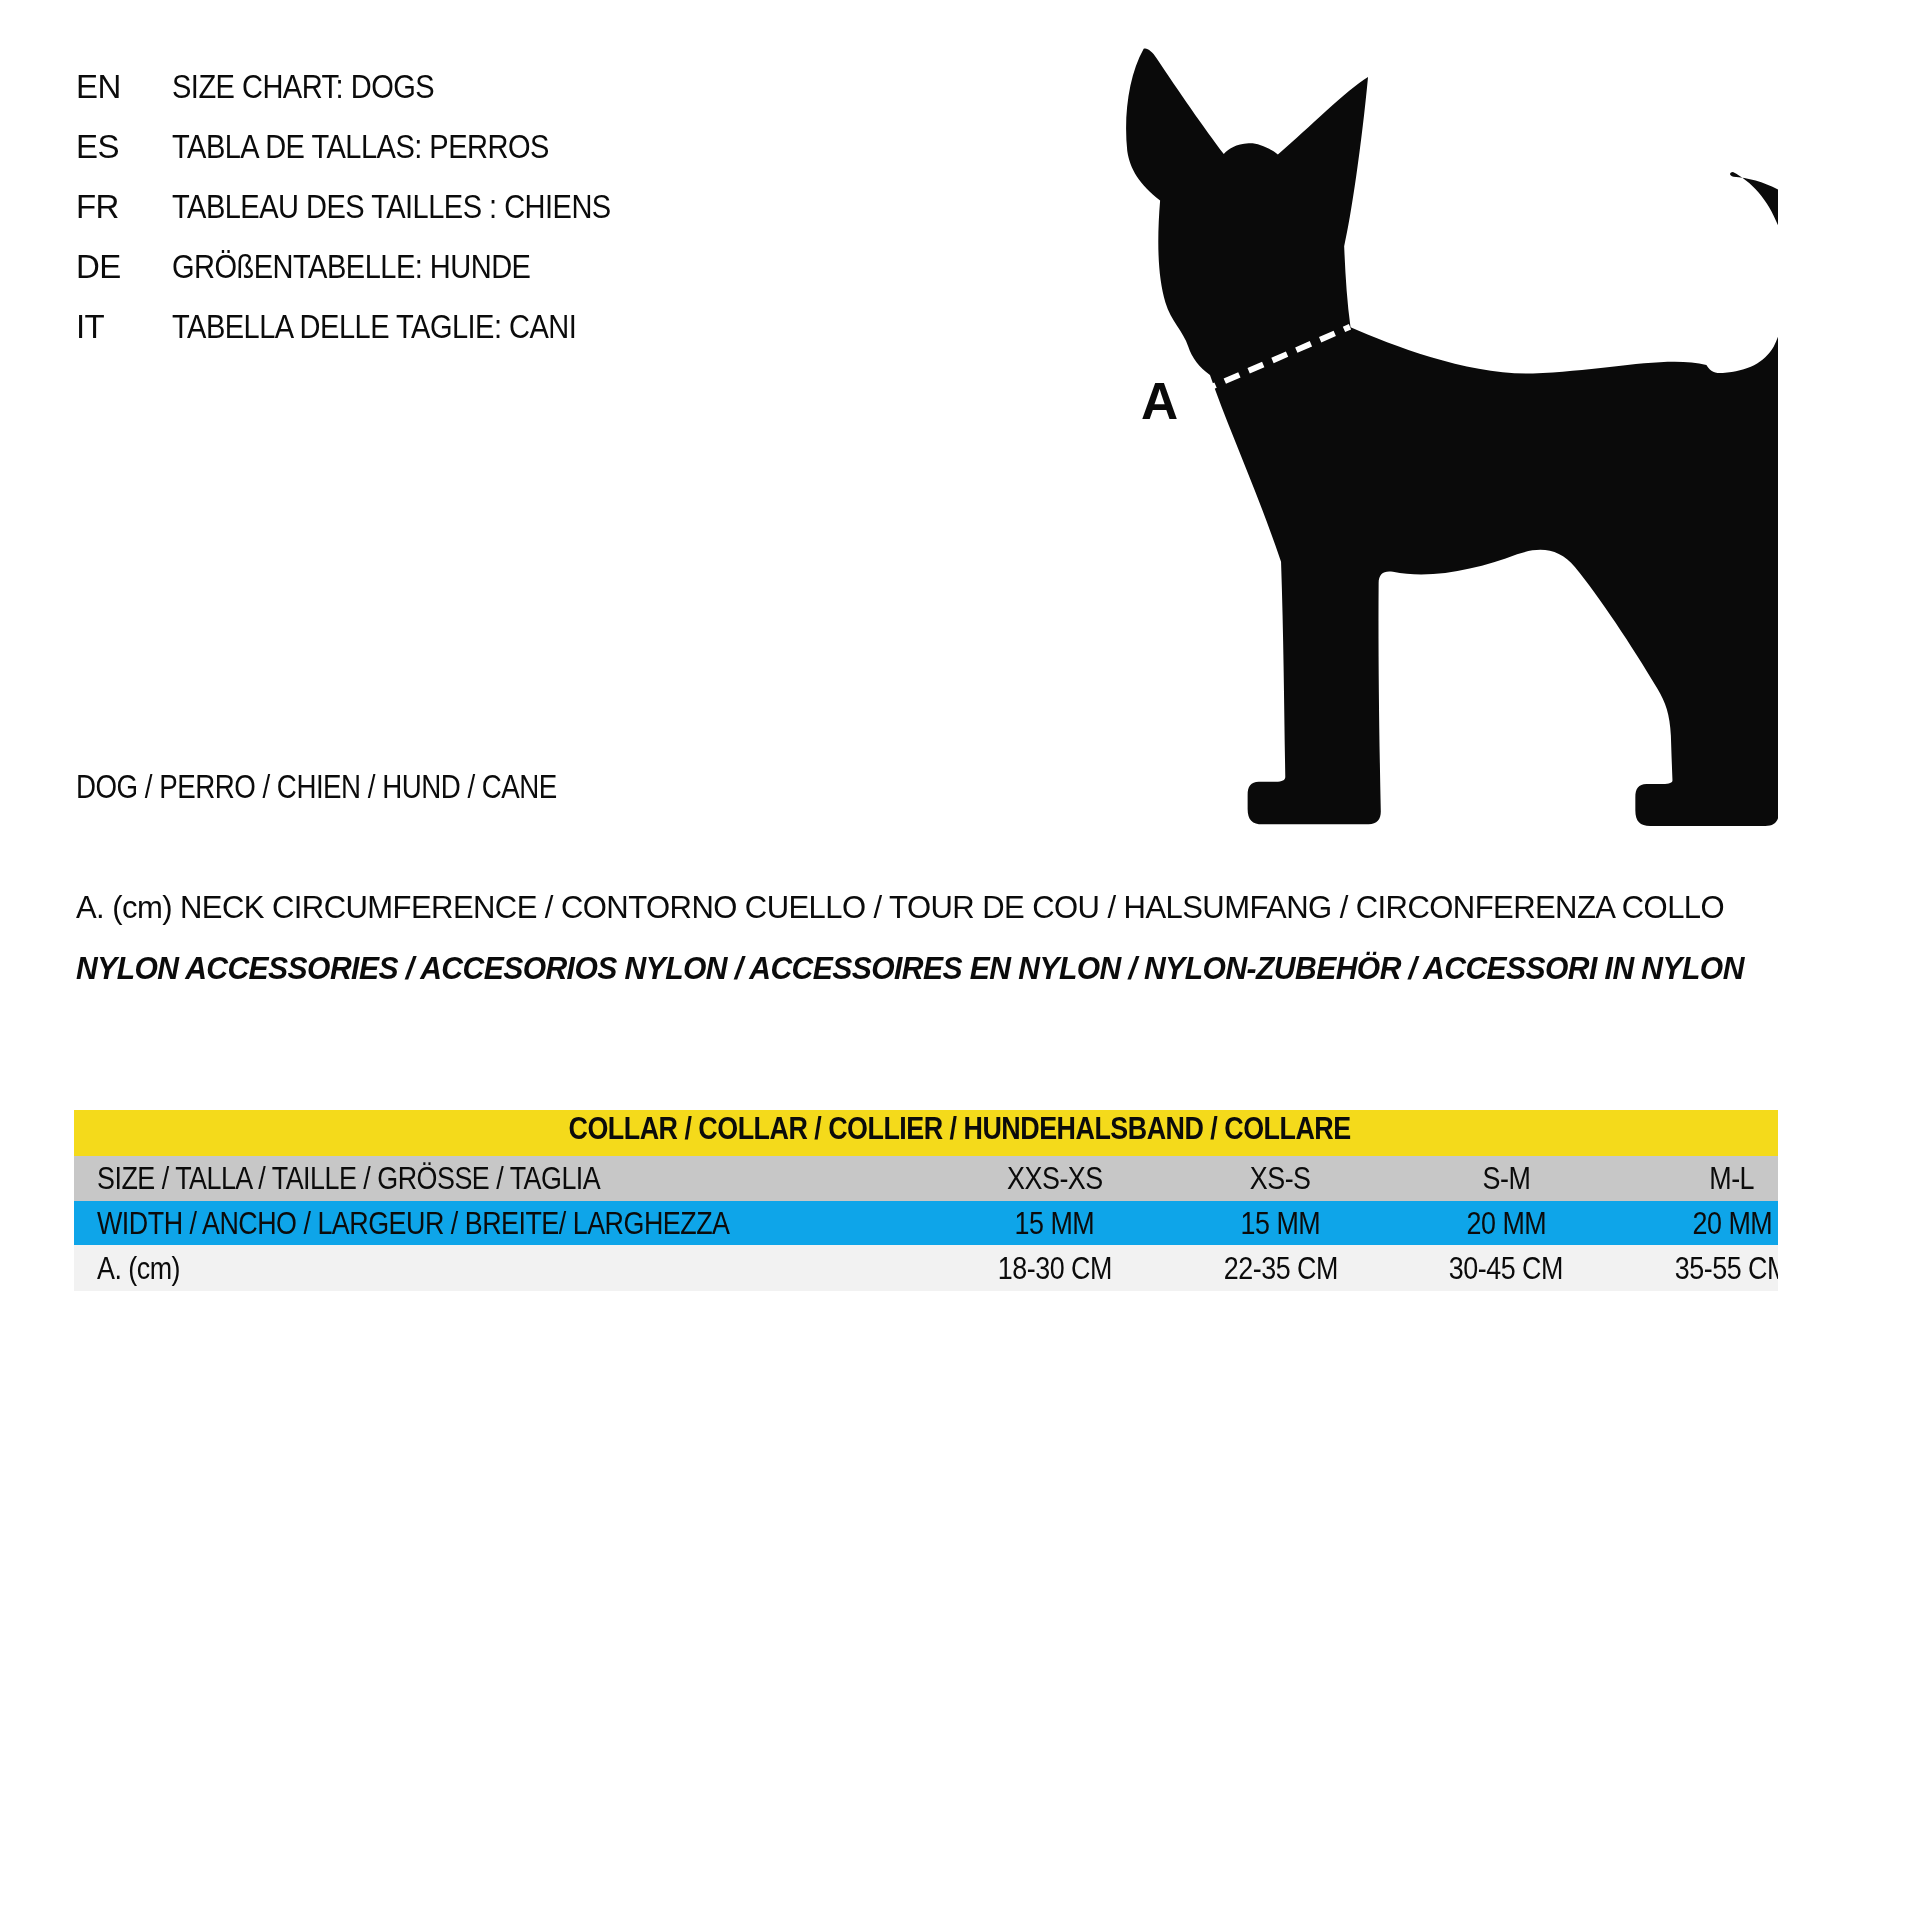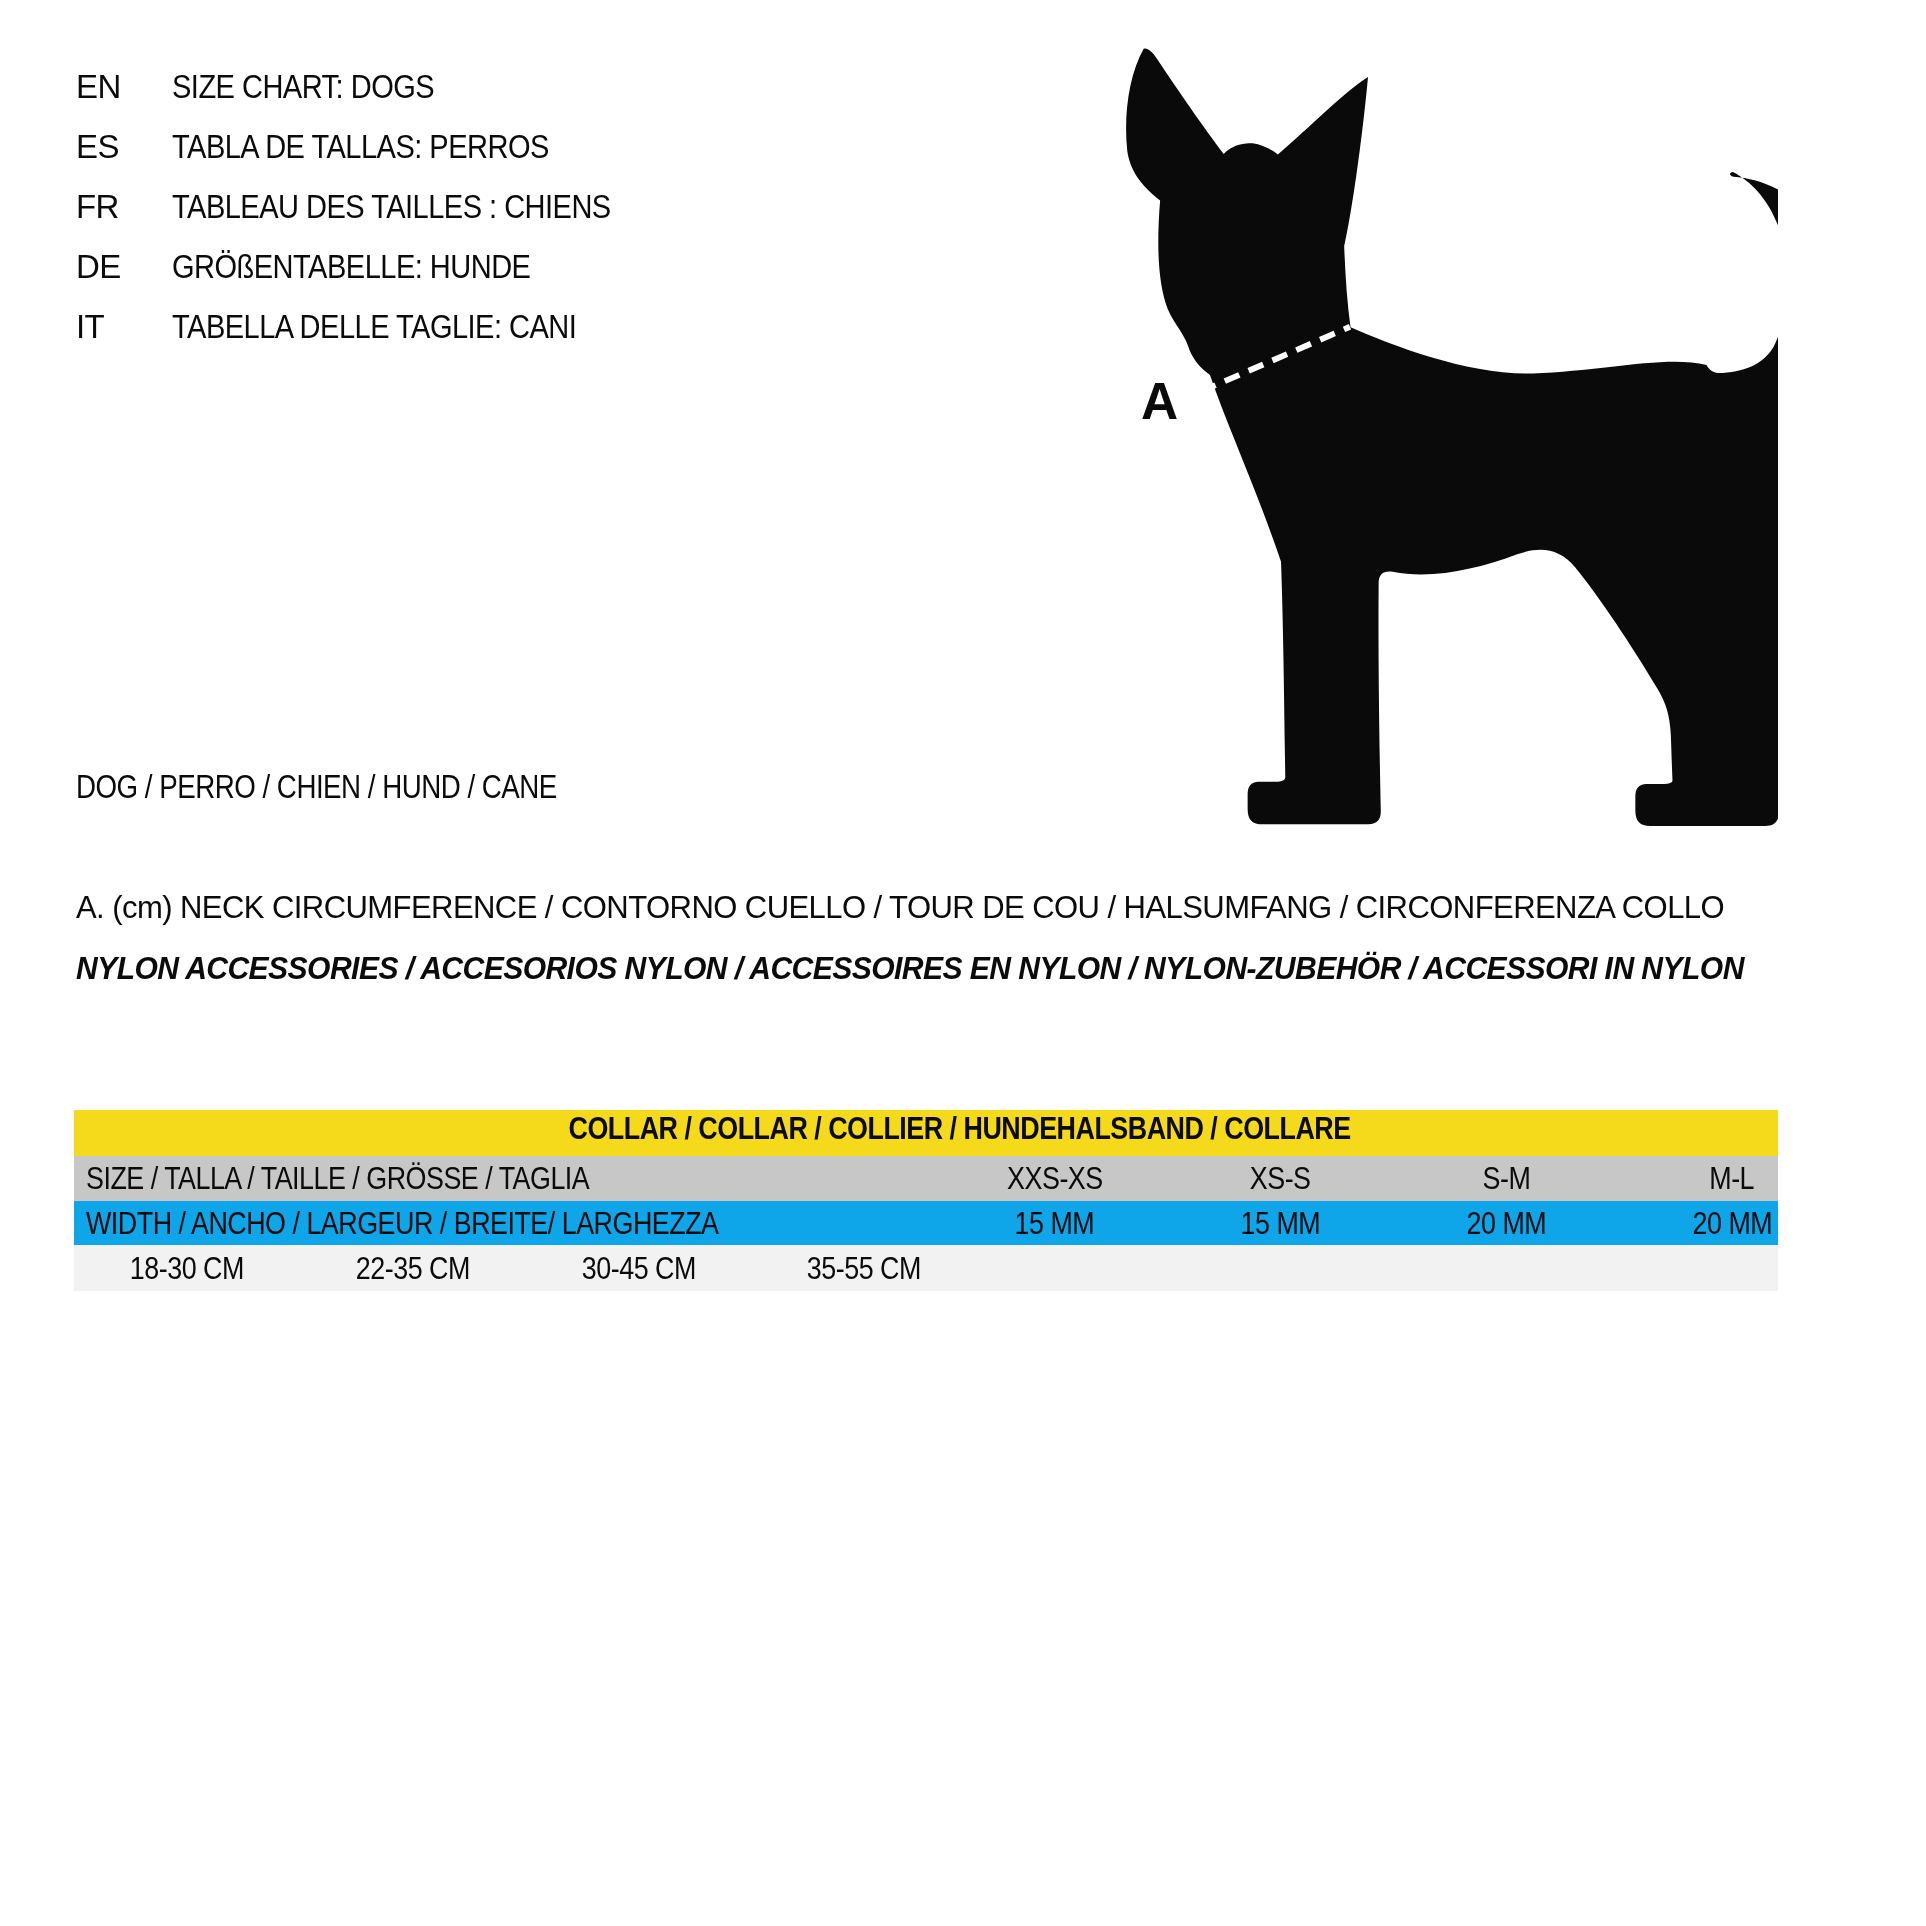--- a/index.html
+++ b/index.html
@@ -32,21 +32,21 @@
   .note-a { position:absolute; left:76px; top:889px; margin:0; font-size:32px; line-height:37px; }
   .note-nylon { position:absolute; left:76px; top:950px; margin:0; font-size:32px; line-height:37px; font-weight:bold;font-style:italic; }
 
   
   .size-table { position:absolute; left:74px; top:1110px; width:1771px; font-size:32px; }
   .t-title { height:46px; background:#F4DA1B; display:flex; align-items:flex-start; justify-content:center; font-weight:bold; }
   .t-row { display:flex; align-items:center; }
   .t-row.size  { background:#C7C7C7; height:45px; }
   .t-row.width { background:#0ea5e9; height:44px; }
   .t-row.neck  { background:#F2F2F2; height:46px; }
-  .t-label { width:49%; flex:0 0 49%; padding-left:12px; box-sizing:border-box; }
+  .t-label { width:49%; flex:0 0 49%; padding-left:23px; box-sizing:border-box; }
   .t-cell  { width:12.75%; flex:0 0 12.75%; text-align:center; }
 </style>
 </head>
 <body>
 
 <div class="page">
 
   <section class="langs">
     <div class="lang-row">
       <span class="lang-code">EN</span>
@@ -154,20 +154,23 @@
       <div class="t-label">
         <span class="cx84l">WIDTH / ANCHO / LARGEUR / BREITE/ LARGHEZZA</span>
       </div>
       <div class="t-cell"><span class="cx84c">15 MM</span></div>
       <div class="t-cell"><span class="cx84c">15 MM</span></div>
       <div class="t-cell"><span class="cx84c">20 MM</span></div>
       <div class="t-cell"><span class="cx84c">20 MM</span></div>
     </div>
 
     <div class="t-row neck">
+      <div class="t-label">
+        <span class="cx84l">A. (cm)</span>
+      </div>
       <div class="t-cell"><span class="cx84c">18-30 CM</span></div>
       <div class="t-cell"><span class="cx84c">22-35 CM</span></div>
       <div class="t-cell"><span class="cx84c">30-45 CM</span></div>
       <div class="t-cell"><span class="cx84c">35-55 CM</span></div>
     </div>
 
   </div>
 </div>
 
 

